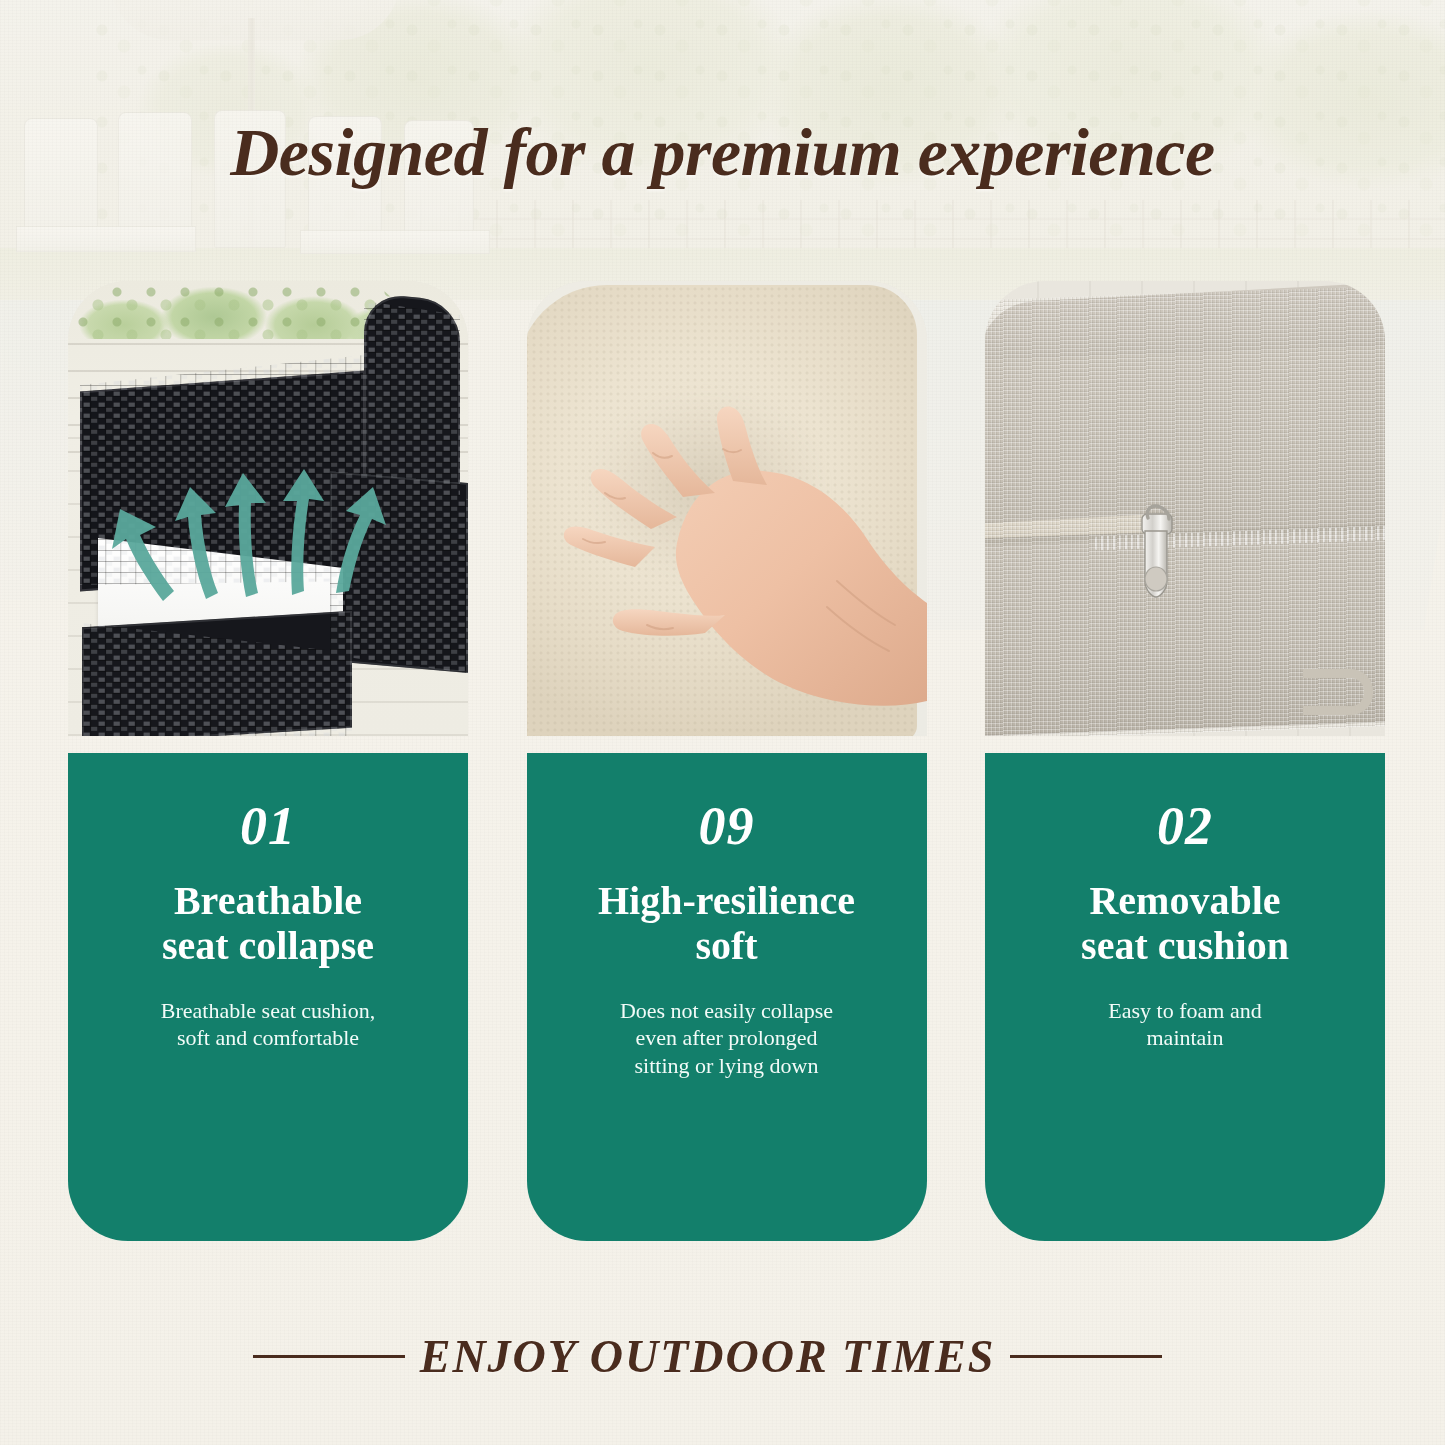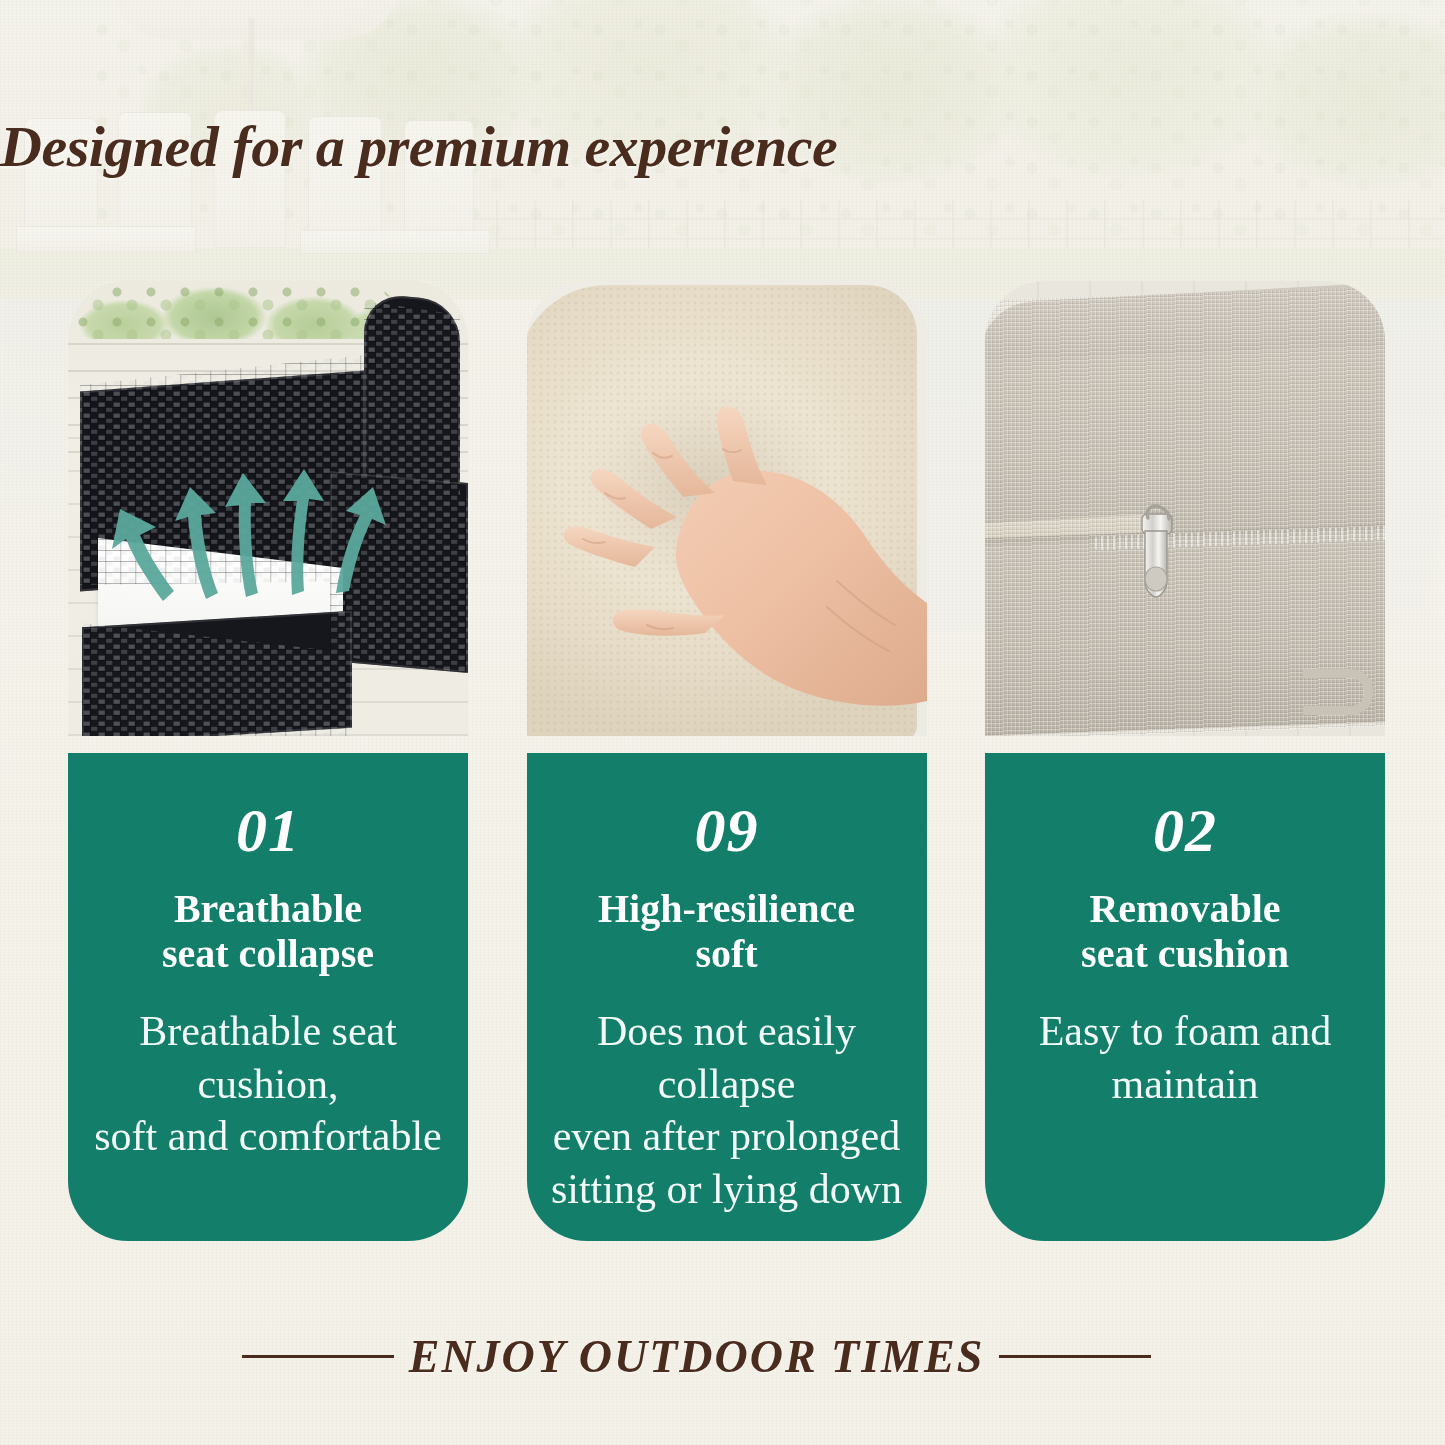--- a/index.html
+++ b/index.html
@@ -141,25 +141,25 @@
     background-image:
       repeating-linear-gradient(0deg, rgba(0,0,0,.012) 0 1px, transparent 1px 3px),
       repeating-linear-gradient(90deg, rgba(0,0,0,.010) 0 1px, transparent 1px 4px);
   }
 
   
   .headline {
     position: absolute;
     left: 0; top: 118px;
     width: 1445px;
-    text-align: left;
+    text-align: center;
     font-family: "Liberation Serif", "DejaVu Serif", serif;
     font-style: italic;
     font-weight: bold;
-    font-size: 58px;
+    font-size: 68px;
     line-height: 1;
     letter-spacing: -0.5px;
     color: #4a2c1e;
     text-shadow: 0 2px 3px rgba(255,255,255,.55);
     white-space: nowrap;
   }
 
   
   .cards {
     position: absolute;
@@ -197,39 +197,39 @@
     background: #137f6b;
     flex: 0 0 auto;
     padding: 46px 22px 0 22px;
     text-align: center;
     color: #ffffff;
   }
   .card-num {
     font-family: "Liberation Serif", "DejaVu Serif", serif;
     font-style: italic;
     font-weight: bold;
-    font-size: 62px;
+    font-size: 54px;
     line-height: 1;
     letter-spacing: 1px;
     color: #ffffff;
     margin-bottom: 26px;
   }
   .card-title {
     font-family: "Liberation Serif", "DejaVu Serif", serif;
     font-weight: bold;
     font-size: 40px;
     line-height: 1.12;
     color: #ffffff;
     margin-bottom: 28px;
     white-space: pre-line;
   }
   .card-desc {
     font-family: "Liberation Serif", "DejaVu Serif", serif;
     font-weight: normal;
-    font-size: 42px;
+    font-size: 22px;
     line-height: 1.26;
     color: #f2fbf8;
     white-space: pre-line;
   }
 
   
   .p1-bg { position:absolute; inset:0;
     background: linear-gradient(180deg,#eceadf 0%, #f0eee5 30%, #eeece3 100%); }
   .p1-hedge { position:absolute; left:6px; top:0; width:330px; height:58px;
     background:
@@ -315,21 +315,21 @@
       repeating-linear-gradient(0deg, rgba(255,255,255,.30) 0 1px, rgba(120,114,102,.13) 1px 2px, transparent 2px 4px),
       repeating-linear-gradient(90deg, rgba(255,255,255,.26) 0 1px, rgba(120,114,102,.12) 1px 2px, transparent 2px 4px);
     transform: skewY(-2deg); }
   .p3-tag { position:absolute; left:318px; top:388px; width:70px; height:46px;
     border: 9px solid #c9c3b7; border-radius: 0 22px 22px 0; border-left:none; }
   .p3-zipper { position:absolute; left:0; top:0; width:400px; height:455px; }
 
   
   .footer {
     position: absolute;
-    left: 4px; top: 1308px;
+    left: 15px; top: 1308px;
     width: 1385px; height: 96px;
     display: flex;
     align-items: center;
     justify-content: center;
     gap: 15px;
   }
   .footer-rule {
     width: 152px; height: 3px;
     background: #4a2c1e;
   }

